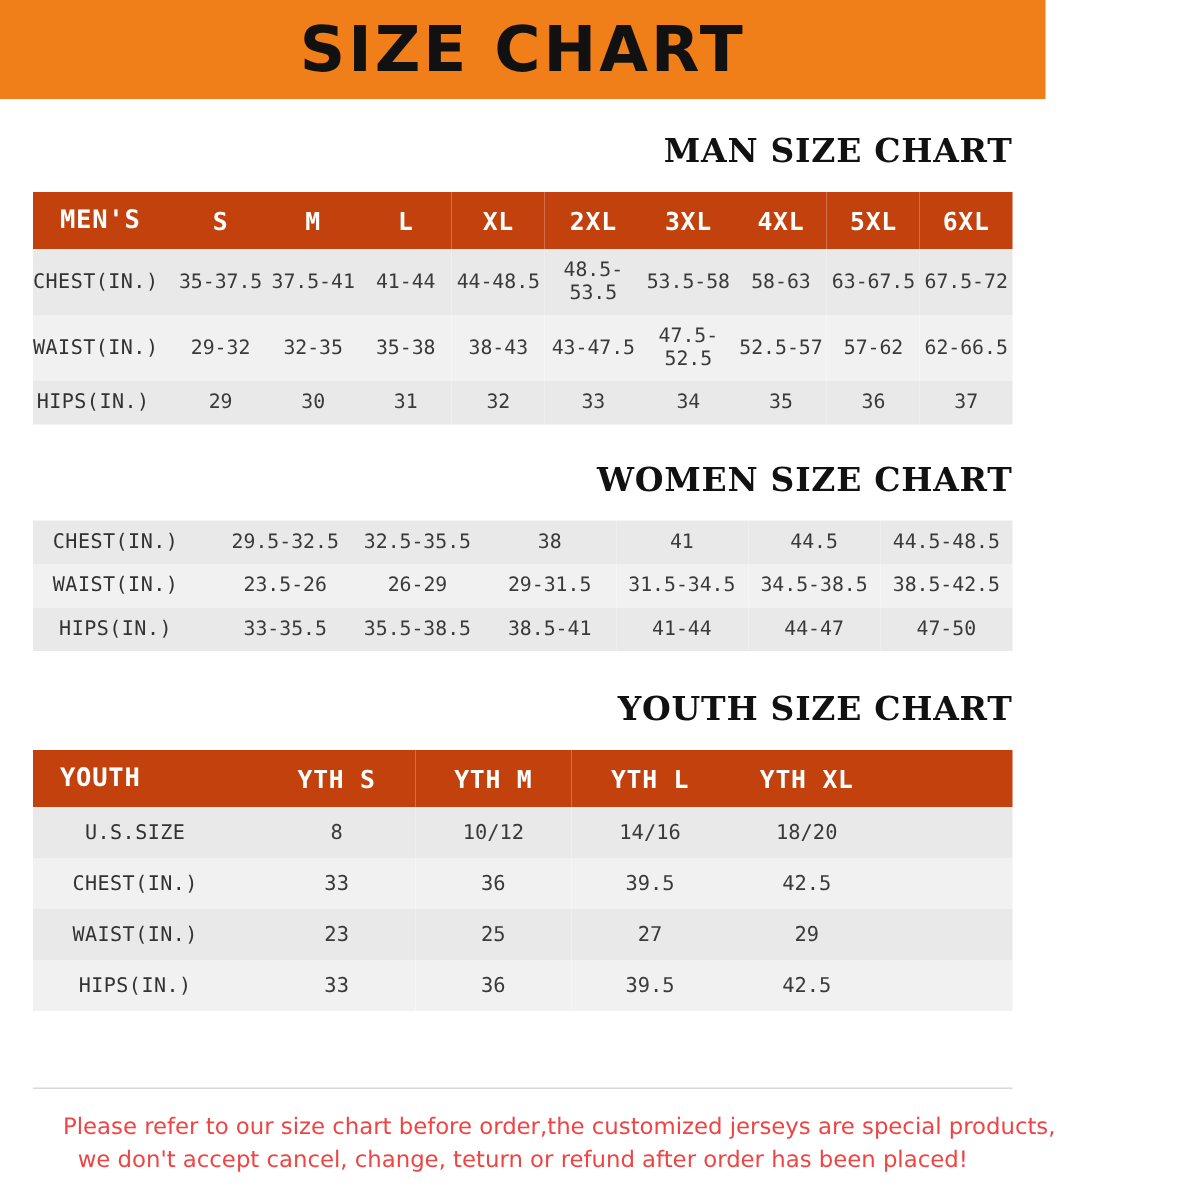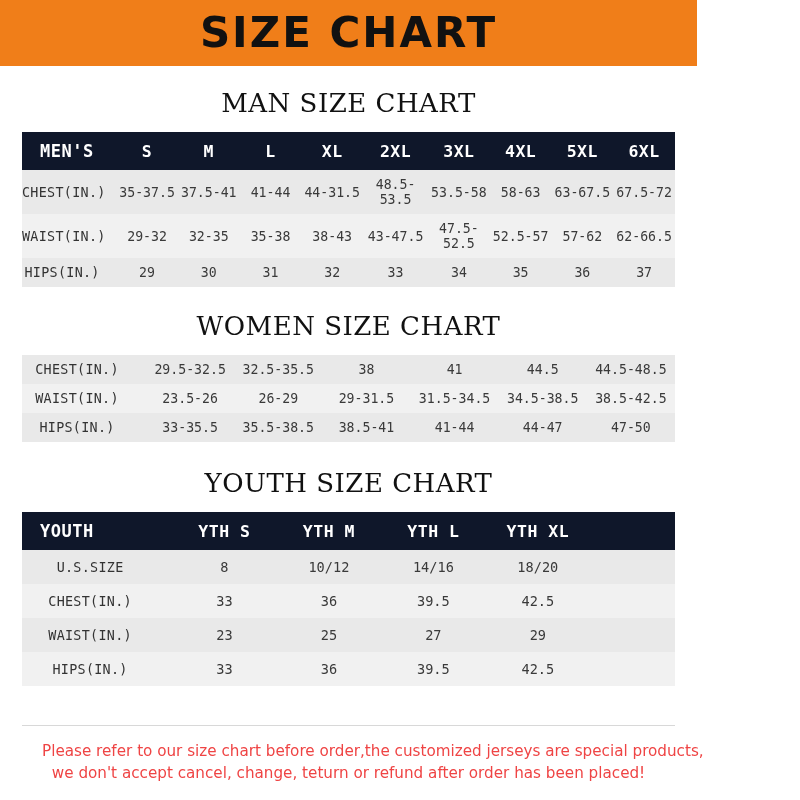--- a/index.html
+++ b/index.html
@@ -43,39 +43,39 @@
 
   
   .content {
     flex: 1 1 auto;
     padding: 0 22px;
     display: flex;
     flex-direction: column;
   }
 
   .section-title {
-    text-align: center;
+    text-align: right;
     font-family: "DejaVu Serif", serif;
-    font-weight: normal;
-    font-size: 26px;
+    font-weight: bold;
+    font-size: 22px;
     color: #111111;
     letter-spacing: 0.5px;
   }
   .t-man   { margin: 22px 0 14px 0; }
   .t-women { margin: 24px 0 14px 0; }
   .t-youth { margin: 26px 0 14px 0; }
 
   
   table {
     width: 100%;
     border-collapse: collapse;
     table-layout: fixed;
   }
   table tr.head-row {
-    background: #0f172a;
+    background: #c2410c;
   }
   table tr.head-row th {
     color: #ffffff;
     font-family: "DejaVu Sans Mono", monospace;
     font-weight: bold;
     font-size: 16.5px;
     padding: 9px 0;
     text-align: center;
     letter-spacing: 0.5px;
   }
@@ -156,21 +156,21 @@
         <th>3XL</th>
         <th>4XL</th>
         <th>5XL</th>
         <th>6XL</th>
       </tr>
       <tr class="zebra-a">
         <td class="rowlabel">CHEST(IN.)</td>
         <td>35-37.5</td>
         <td>37.5-41</td>
         <td>41-44</td>
-        <td>44-31.5</td>
+        <td>44-48.5</td>
         <td>48.5-53.5</td>
         <td>53.5-58</td>
         <td>58-63</td>
         <td>63-67.5</td>
         <td>67.5-72</td>
       </tr>
       <tr class="zebra-b">
         <td class="rowlabel">WAIST(IN.)</td>
         <td>29-32</td>
         <td>32-35</td>

